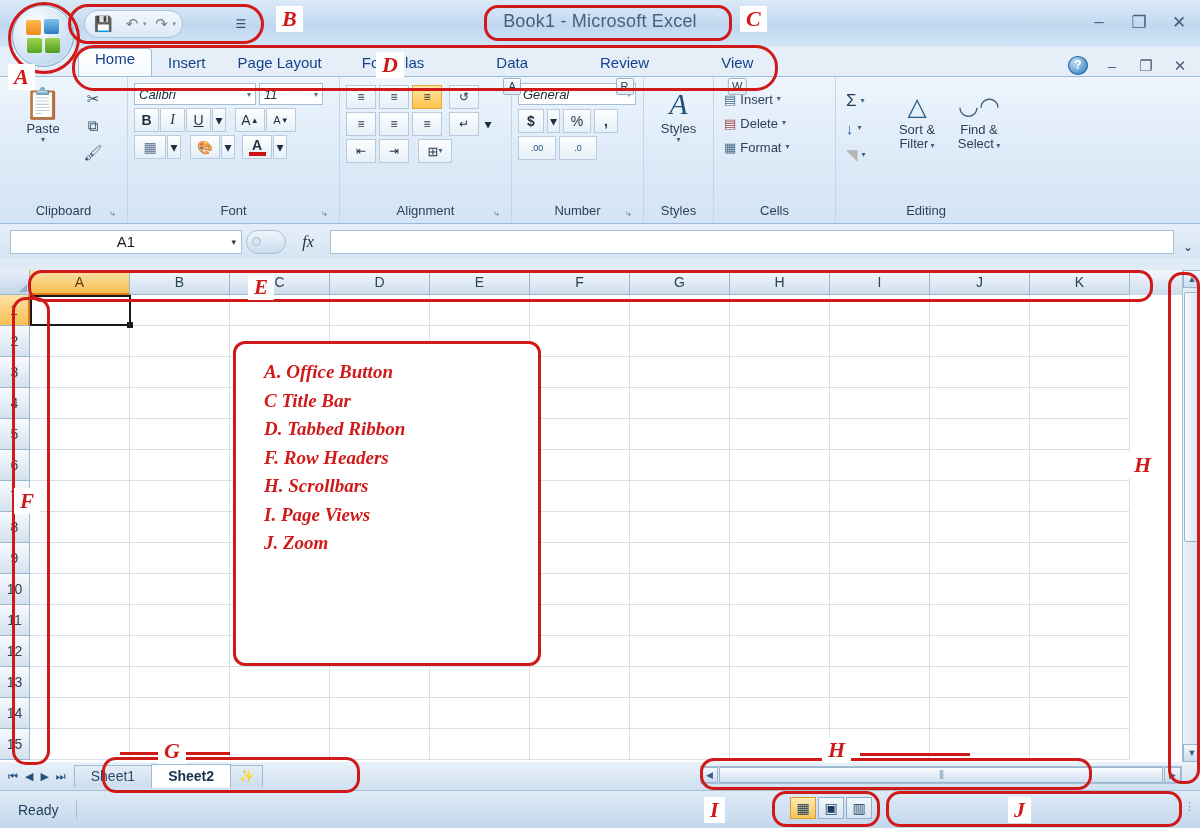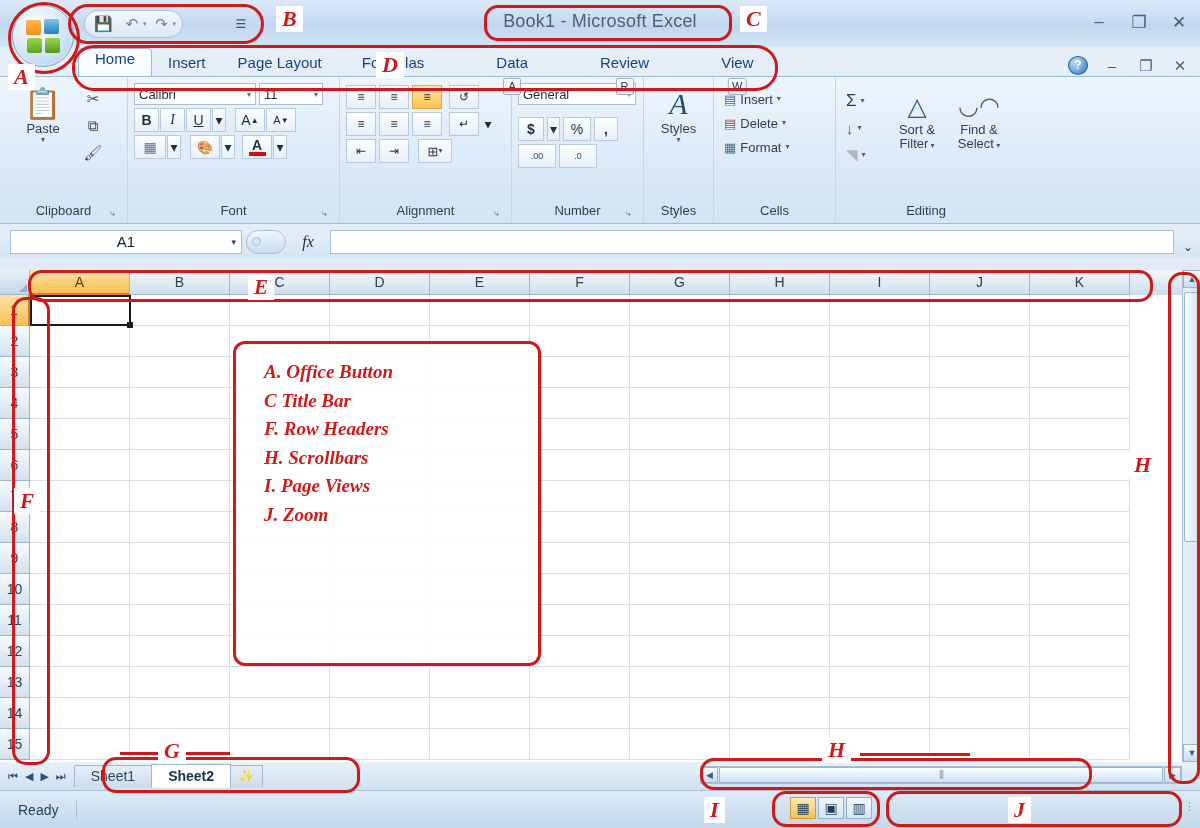--- a/index.html
+++ b/index.html
@@ -128,21 +128,21 @@
     width:26px; height:24px; display:flex; align-items:center; justify-content:center;
     font-size:15px; color:#3c566f;
   }
 
   .fontrow { display:flex; gap:3px; margin-bottom:3px; }
   .combo {
     height:22px; background:#fff; border:1px solid #a5bed6;
     display:flex; align-items:center; justify-content:space-between;
     padding:0 4px; font-size:13px; color:#1b2b3c;
   }
-  .combo .cv { overflow:hidden; white-space:nowrap; }
+  .combo .cv { overflow:hidden; white-space:nowrap;font-style:italic; }
   .combo .ca { font-size:8px; color:#55707f; }
   .tbtn {
     min-width:25px; height:24px; display:flex; align-items:center; justify-content:center;
     font-size:14px; color:#1d2f42; border:1px solid transparent;
   }
   .tbtn.box { background:linear-gradient(#fdfefe,#e6eff8); border:1px solid #b7cbdd; }
   .tbtn.hot { background:linear-gradient(#ffe9a8,#ffc14d); border:1px solid #e3a93d; }
   .tgrp { display:flex; gap:1px; align-items:center; }
   .row { display:flex; gap:3px; align-items:center; margin-bottom:3px; }
 
@@ -527,21 +527,21 @@
         </div>
       </div>
       <div class="group-label">
         <span>Alignment</span>
         <span class="dlg-launcher">⤷</span>
       </div>
     </div>
 
     <div class="group" style="width:132px;">
       <div class="group-body" style="flex-direction:column;">
-        <div class="combo" style="width:118px;margin-bottom:12px;align-items:center;">
+        <div class="combo" style="width:118px;margin-bottom:4px;align-items:center;">
           <span class="cv">General</span>
           <span class="ca">▾</span>
         </div>
         <div class="row">
           <div class="tbtn box" style="min-width:26px;font-weight:bold;">
               <span>$</span>
             </div>
           <div class="tbtn box caret" style="min-width:13px;">▾</div>
           <div class="tbtn box" style="min-width:28px;">
               <span>%</span>
@@ -965,19 +965,20 @@
 
   <div class="ann ann-rrect-s" style="left:772px; top:791px; width:108px; height:36px;"></div>
   <div class="ann-label" style="left:704px; top:797px;">I</div>
 
   <div class="ann ann-rrect-s" style="left:886px; top:791px; width:296px; height:36px;"></div>
   <div class="ann-label" style="left:1008px; top:797px;">J</div>
 
   <div class="legend" id="legend">
       <div class="legend-item">A.  Office Button</div>
       <div class="legend-item">C  Title Bar</div>
+      <div class="legend-item">D.  Tabbed Ribbon</div>
       <div class="legend-item">F.  Row Headers</div>
       <div class="legend-item">H. Scrollbars</div>
       <div class="legend-item">I.  Page Views</div>
       <div class="legend-item">J.  Zoom</div>
     </div>
 
 </div>
 
 </body></html>

